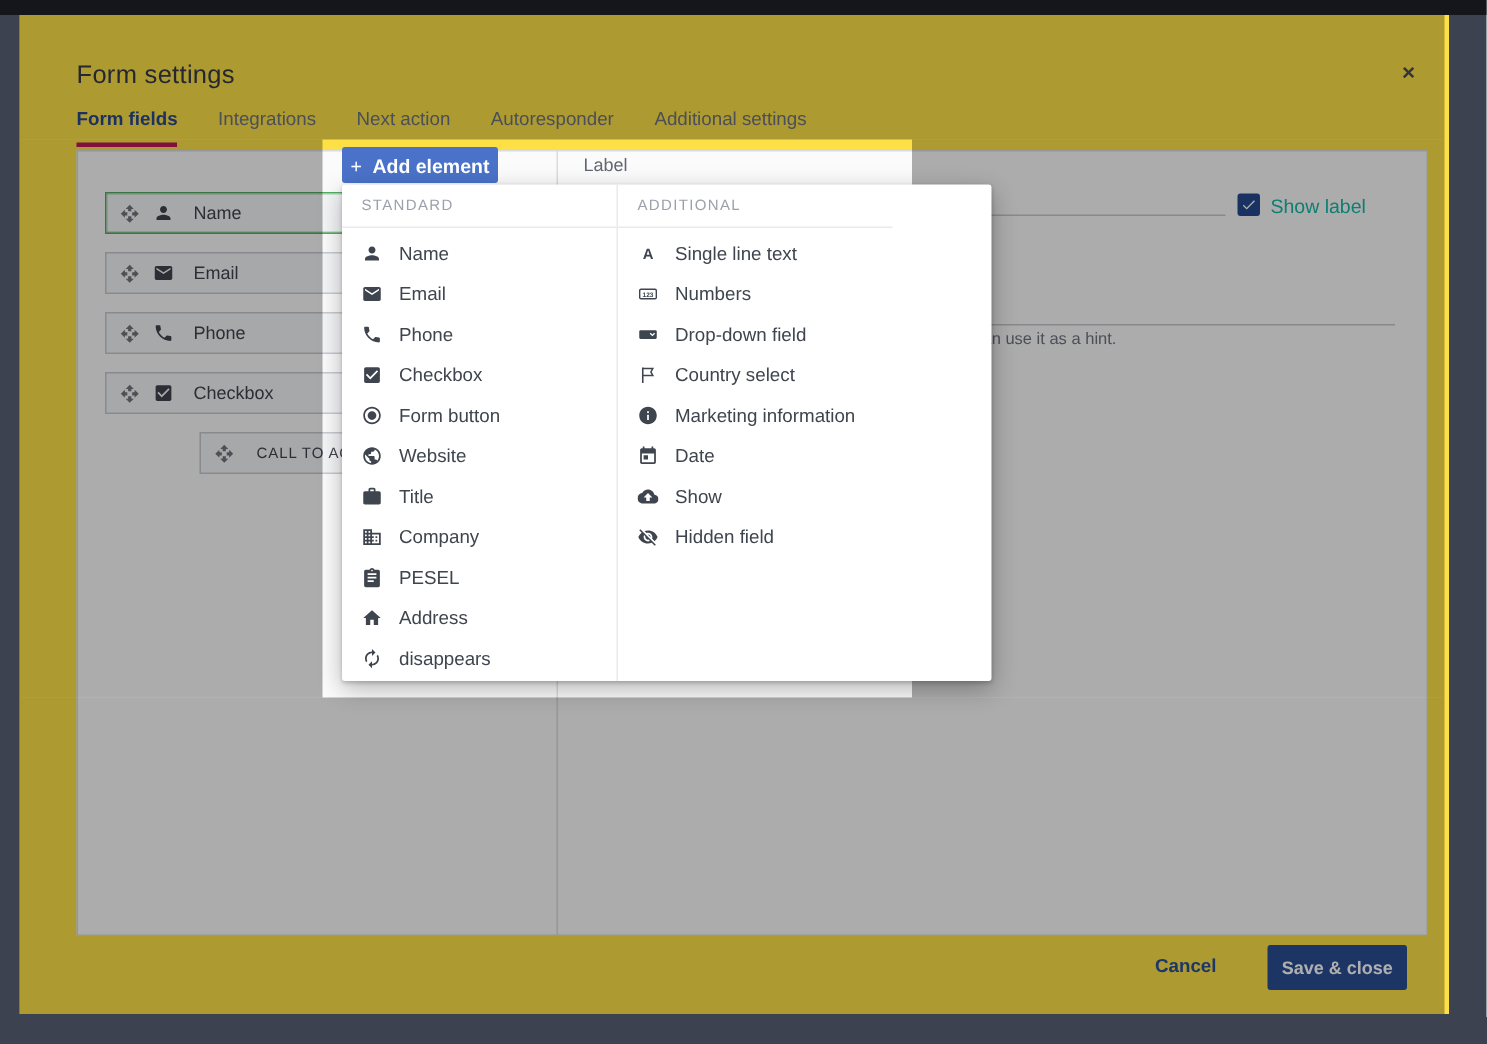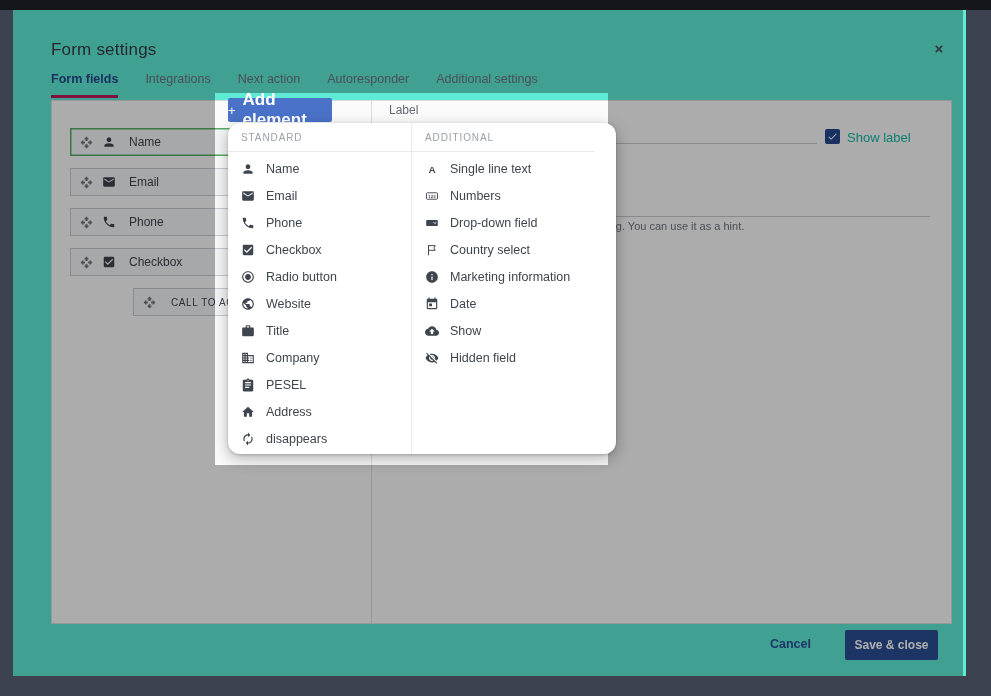--- a/index.html
+++ b/index.html
@@ -4,21 +4,21 @@
 <style>
   * { margin:0; padding:0; box-sizing:border-box; }
   html,body { width:991px; height:696px; }
   body { font-family:"Liberation Sans","DejaVu Sans",sans-serif; background:#3d4250; position:relative; overflow:hidden; }
   .abs { position:absolute; }
 
   
   #top-strip { left:0; top:0; width:991px; height:10px; background:#14161c; }
 
   
-  #modal { left:13px; top:10px; width:953px; height:666px; background:#5eead4; }
+  #modal { left:13px; top:10px; width:953px; height:666px; background:#fde047; }
   #modal-title { left:38px; top:30px; font-size:17px; font-weight:500; color:#363b46; letter-spacing:.2px; }
   #modal-close { left:915px; top:28px; width:22px; height:22px; font-size:15px; font-weight:700; color:#4a4e57; text-align:center; line-height:22px; cursor:pointer; }
 
   
   #tabs { left:38px; top:62px; display:flex; gap:27px; }
   .tab { font-size:12.5px; color:#6e7380; font-weight:500; padding-bottom:9px; cursor:pointer; }
   .tab.active { color:#28488f; font-weight:700; border-bottom:3px solid #be185d; }
 
   
   #content-box { left:38px; top:90px; width:901px; height:524px; border:1px solid #d9dcdf; background:#fbfbfc; }
@@ -50,23 +50,23 @@
   
   .dim { background:rgba(0,0,0,0.315); z-index:40; pointer-events:none; }
   #dim-top    { left:13px;  top:10px;  width:950px; height:83px; }
   #dim-left   { left:13px;  top:93px;  width:202px; height:372px; }
   #dim-right  { left:608px; top:93px;  width:355px; height:372px; }
   #dim-bottom { left:13px;  top:465px; width:950px; height:211px; }
 
   
   #add-element-btn { left:228px; top:98px; width:104px; height:24px; background:#4a72c8; border-radius:2px; color:#fff; display:flex; align-items:center; justify-content:center; gap:7px; z-index:50; cursor:pointer; }
   #add-element-btn .plus { font-size:13px; font-weight:400; line-height:1; }
-  #add-element-btn .txt { font-size:17px; font-weight:700; }
-
-  #dropdown { left:228px; top:123px; width:388px; height:331px; background:#fff; z-index:50; box-shadow:0 5px 16px rgba(0,0,0,.28), 0 1px 3px rgba(0,0,0,.2); border-radius:12px; display:flex; }
+  #add-element-btn .txt { font-size:13px; font-weight:700; }
+
+  #dropdown { left:228px; top:123px; width:433px; height:331px; background:#fff; z-index:50; box-shadow:0 5px 16px rgba(0,0,0,.28), 0 1px 3px rgba(0,0,0,.2); border-radius:2px; display:flex; }
   .dd-col { width:183px; display:flex; flex-direction:column; }
   .dd-col + .dd-col { width:184px; border-left:1px solid #e8eaec; }
   .dd-header { height:29px; border-bottom:1px solid #e8eaec; display:flex; align-items:center; padding-left:13px; font-size:10px; letter-spacing:.9px; color:#9ba0aa; }
   .dd-list { padding-top:3px; }
   .menu-item { height:27px; display:flex; align-items:center; padding-left:13px; cursor:pointer; }
   .mi { width:14px; height:14px; color:#3f454e; margin-right:11px; flex:none; }
   .mi svg, .drag svg, .ficon svg { width:100%; height:100%; display:block; }
   .menu-item .lbl { font-size:12.5px; color:#3f454e; }
 </style>
 </head>
@@ -210,21 +210,21 @@
             </svg>
           </span>
           <span class="lbl">Checkbox</span>
         </div>
       <div class="menu-item">
           <span class="mi">
             <svg viewBox="0 0 24 24" fill="currentColor">
               <path d="M12 7c-2.76 0-5 2.24-5 5s2.24 5 5 5 5-2.24 5-5-2.24-5-5-5zm0-5C6.48 2 2 6.48 2 12s4.48 10 10 10 10-4.48 10-10S17.52 2 12 2zm0 18c-4.42 0-8-3.58-8-8s3.58-8 8-8 8 3.58 8 8-3.58 8-8 8z"></path>
             </svg>
           </span>
-          <span class="lbl">Radio button</span>
+          <span class="lbl">Form button</span>
         </div>
       <div class="menu-item">
           <span class="mi">
             <svg viewBox="0 0 24 24" fill="currentColor">
               <path d="M12 2C6.48 2 2 6.48 2 12s4.48 10 10 10 10-4.48 10-10S17.52 2 12 2zm-1 17.93c-3.95-.49-7-3.85-7-7.93 0-.62.08-1.21.21-1.79L9 15v1c0 1.1.9 2 2 2v1.93zm6.9-2.54c-.26-.81-1-1.39-1.9-1.39h-1v-3c0-.55-.45-1-1-1H8v-2h2c.55 0 1-.45 1-1V7h2c1.1 0 2-.9 2-2v-.41c2.93 1.19 5 4.06 5 7.41 0 2.08-.8 3.97-2.1 5.39z"></path>
             </svg>
           </span>
           <span class="lbl">Website</span>
         </div>
       <div class="menu-item">

